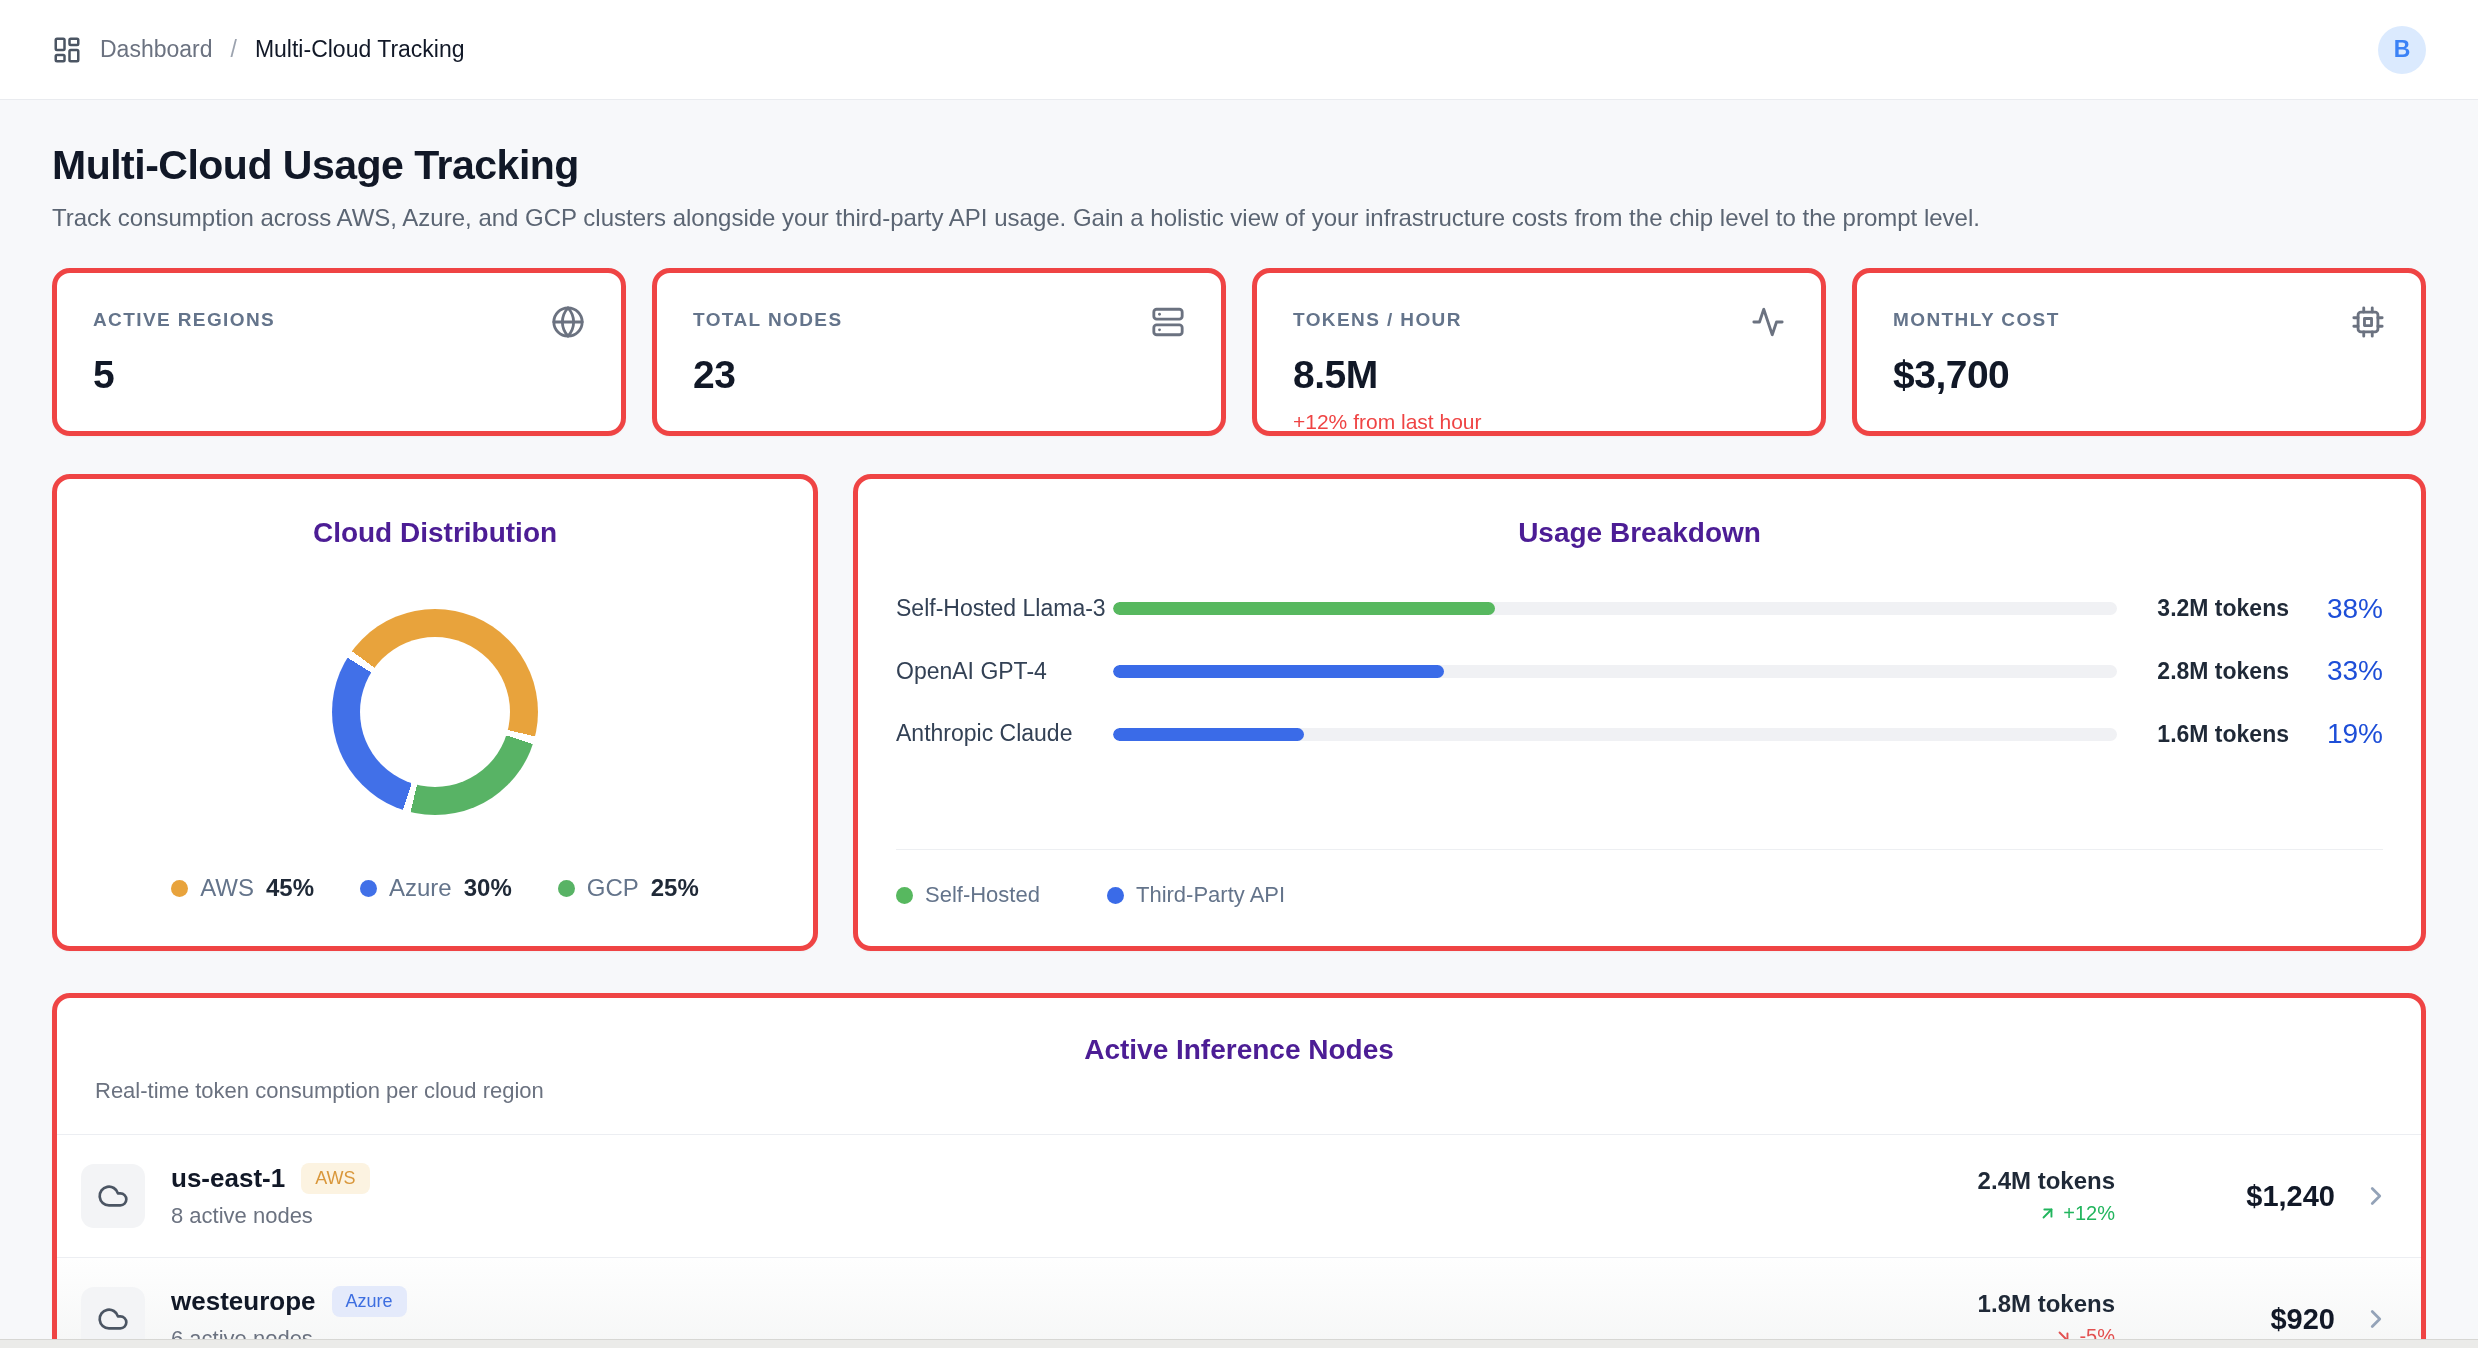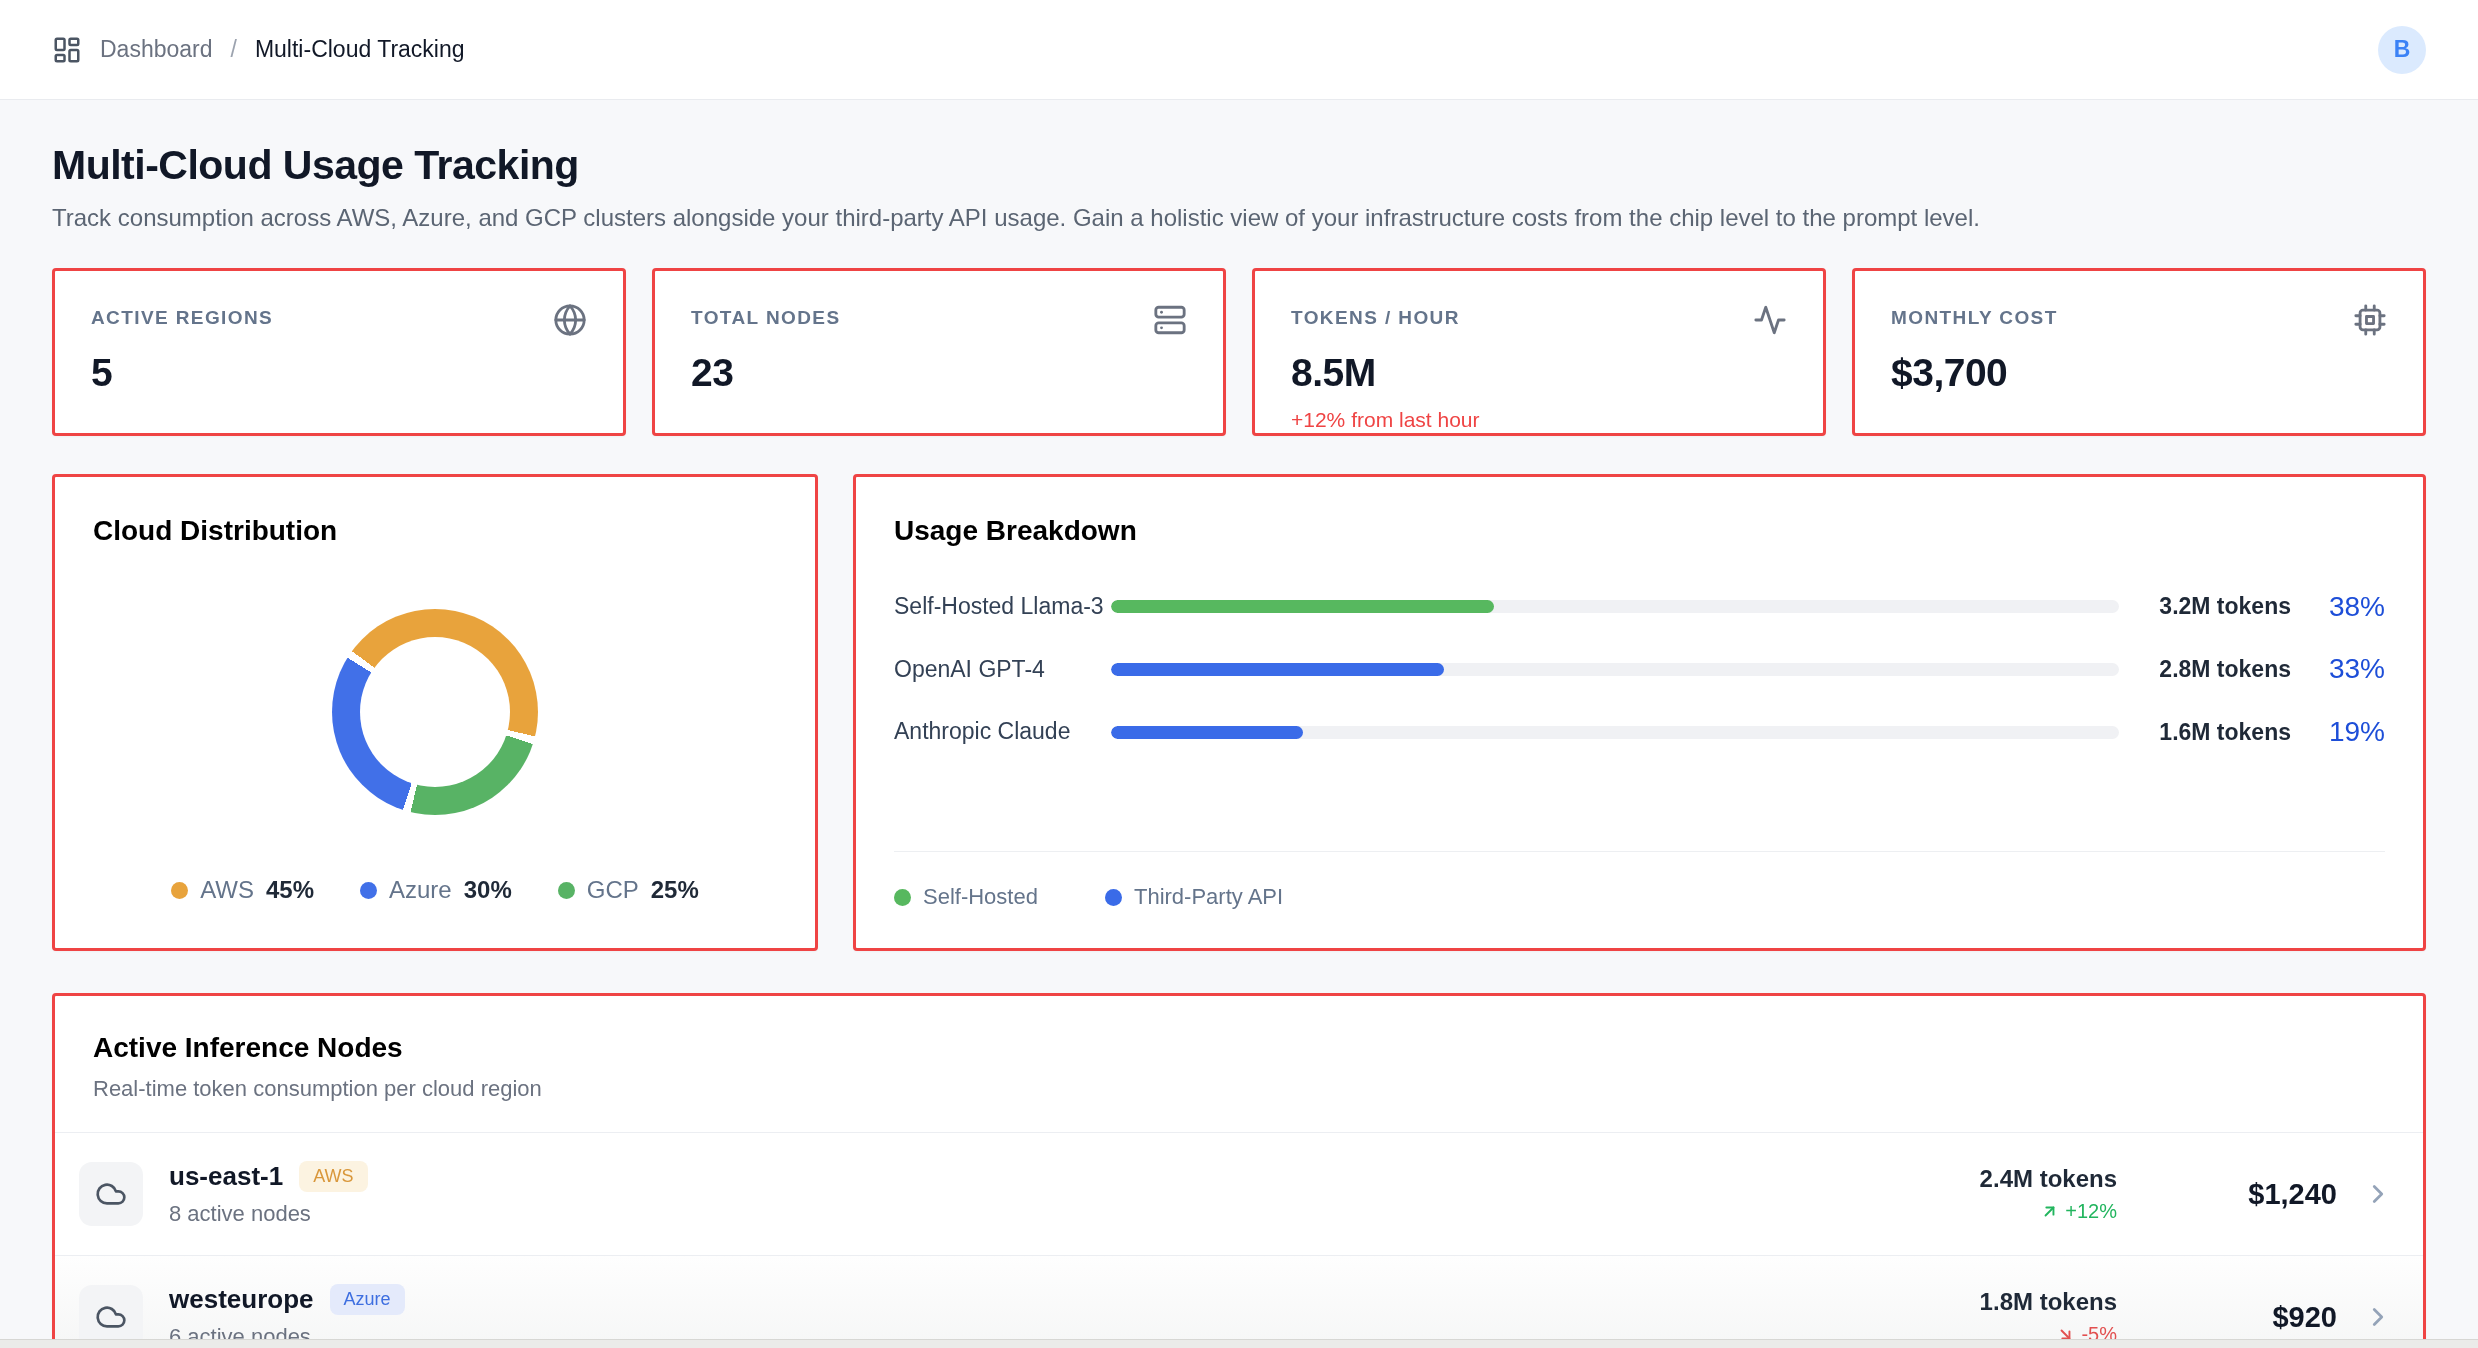--- a/index.html
+++ b/index.html
@@ -27,35 +27,35 @@
     display:flex; align-items:center; justify-content:center; cursor:pointer;
   }
 
   
   .main { padding:0 52px; }
   .page-title { font-size:41px; font-weight:700; letter-spacing:-0.5px; margin-top:42px; color:#111827; }
   .page-sub { font-size:24px; color:#5B6573; margin-top:15px; }
 
   
   .card {
-    background:#fff; border:3px solid #ef4444; border-radius:4px;
+    background:#fff; border:5px solid #ef4444; border-radius:18px;
     box-shadow:0 1px 2px rgba(16,24,40,.03);
   }
   .stats { display:grid; grid-template-columns:repeat(4,1fr); gap:26px; margin-top:36px; }
   .stat-card { height:168px; padding:32px 36px; }
   .stat-top { display:flex; align-items:flex-start; justify-content:space-between; }
   .stat-label { font-size:19px; font-weight:600; color:#64748B; letter-spacing:1.4px; padding-top:4px; }
   .stat-icon { color:#6B7280; }
   .stat-value { font-size:39px; font-weight:700; color:#111827; margin-top:14px; letter-spacing:-0.5px; }
   .stat-delta { font-size:21px; color:#ef4444; margin-top:13px; }
 
   
   .charts { display:grid; grid-template-columns:766px 1fr; gap:35px; margin-top:38px; height:477px; }
   .chart-card { padding:38px; display:flex; flex-direction:column; }
-  .card-title { font-size:28px; font-weight:600; color:#000000; }
+  .card-title { font-size:28px; font-weight:600; color:#4c1d95;text-align:center; }
 
   
   .donut-wrap { flex:1; display:flex; align-items:center; justify-content:center; }
   .donut { width:206px; height:206px; border-radius:50%; position:relative; }
   .donut-hole { position:absolute; inset:28px; background:#fff; border-radius:50%; }
   .pie-legend { display:flex; justify-content:center; gap:46px; padding-bottom:6px; }
   .legend-item { display:flex; align-items:center; gap:12px; }
   .dot { width:17px; height:17px; border-radius:50%; flex:none; }
   .legend-name { font-size:24px; color:#64748B; }
   .legend-pct { font-size:24px; font-weight:600; color:#1F2937; }

